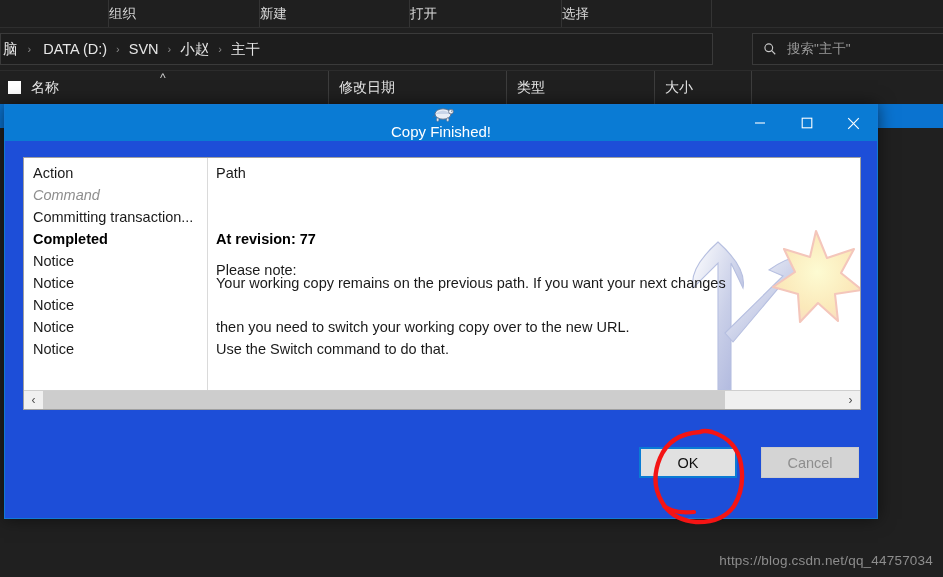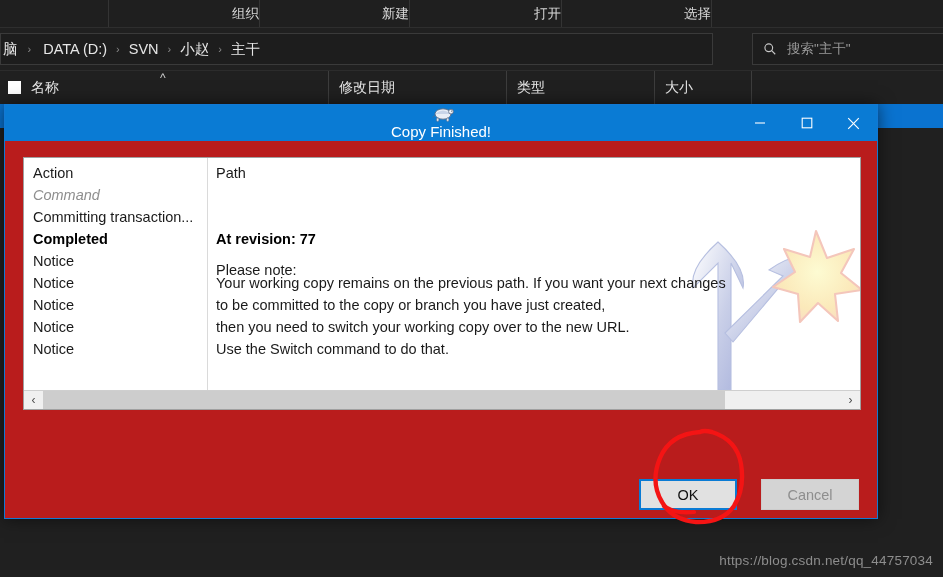--- a/index.html
+++ b/index.html
@@ -18,21 +18,21 @@
   
   .explorer-toolbar {
     position: absolute; left: 0; top: 0;
     width: 943px; height: 27px;
     background: #1f1f1f;
     border-bottom: 1px solid #2e2e2e;
     display: flex; align-items: center;
   }
   .tb-item {
     height: 27px;
-    display: flex; align-items: center; justify-content: flex-end;
+    display: flex; align-items: center; justify-content: flex-start;
     color: #d8d8d8; font-size: 13.5px;
     border-right: 1px solid #343434;
     box-sizing: border-box;
   }
   .tb-spacer { width: 108px; border-right: 1px solid #343434; height: 27px; }
   .tb-w1 { width: 151px; }
   .tb-w2 { width: 150px; }
   .tb-w3 { width: 152px; }
   .tb-w4 { width: 150px; }
 
@@ -156,21 +156,21 @@
   .wbtn {
     width: 47px; height: 36px;
     display: flex; align-items: center; justify-content: center;
     color: #ffffff;
   }
   .wbtn svg { display: block; }
 
   .dlg-body {
     position: relative;
     height: 377px;
-    background: #b91c1c;
+    background: #1d4ed8;
   }
 
   .logpane {
     position: absolute; left: 18px; top: 16px;
     width: 838px; height: 253px;
     background: #ffffff;
     border: 1px solid #a0a0a0;
     box-sizing: border-box;
     overflow: hidden;
   }
@@ -218,21 +218,21 @@
   .hs-track {
     flex: 1; height: 18px; position: relative; background: #f0f0f0;
   }
   .hs-thumb {
     position: absolute; left: 0; top: 0;
     width: 85.5%; height: 18px;
     background: #cdcdcd;
   }
 
   .btnrow {
-    position: absolute; right: 18px; bottom: 8px;
+    position: absolute; right: 18px; bottom: 40px;
     display: flex; align-items: flex-start;
   }
   .btn {
     height: 31px;
     display: flex; align-items: center; justify-content: center;
     font-size: 14.5px;
     box-sizing: border-box;
   }
   .btn-ok {
     width: 98px;
@@ -401,21 +401,20 @@
           <div class="logrow c-action t-bold" style="top:70px;">Completed</div>
           <div class="logrow c-path t-bold" style="top:70px;">At revision: 77</div>
 
           <div class="logrow c-action t-normal" style="top:92px;">Notice</div>
           <div class="logrow c-path t-normal" style="top:101px;">Please note:</div>
 
           <div class="logrow c-action t-normal" style="top:114px;">Notice</div>
           <div class="logrow c-path t-normal" style="top:114px;">Your working copy remains on the previous path. If you want your next changes</div>
 
           <div class="logrow c-action t-normal" style="top:136px;">Notice</div>
-          <div class="logrow c-path t-normal" style="top:136px;">to be committed to the copy or branch you have just created,</div>
 
           <div class="logrow c-action t-normal" style="top:158px;">Notice</div>
           <div class="logrow c-path t-normal" style="top:158px;">then you need to switch your working copy over to the new URL.</div>
 
           <div class="logrow c-action t-normal" style="top:180px;">Notice</div>
           <div class="logrow c-path t-normal" style="top:180px;">Use the Switch command to do that.</div>
 
         </div>
 
         <div class="hscroll">

